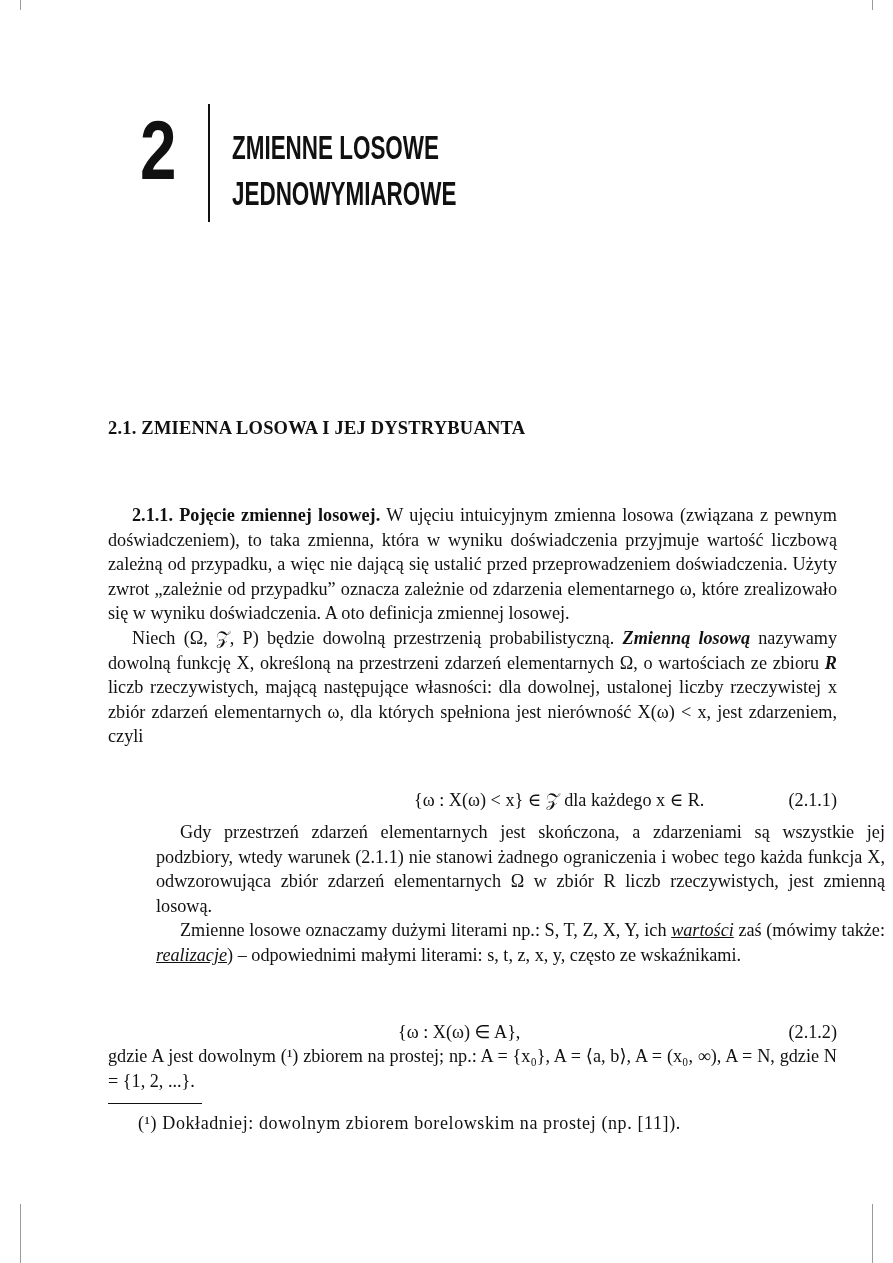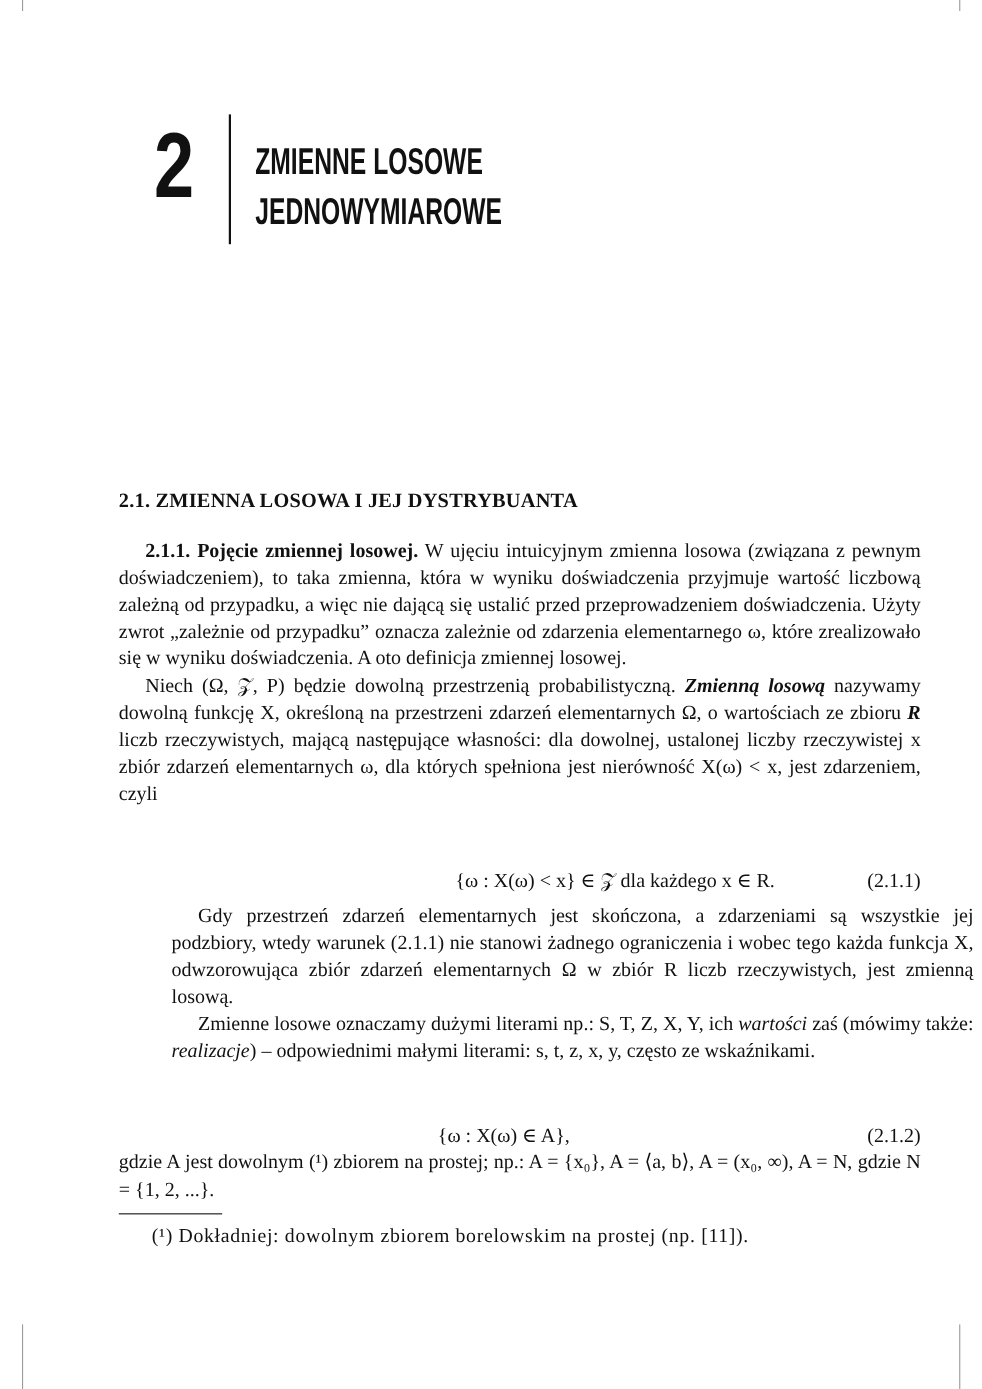--- a/index.html
+++ b/index.html
@@ -5,26 +5,26 @@
   html, body { margin: 0; padding: 0; background: #ffffff; }
   body { width: 893px; height: 1263px; position: relative; overflow: hidden;
          font-family: "Liberation Serif", "DejaVu Serif", serif; color: #111; }
   .crop { position: absolute; width: 1px; background: #9a9a9a; }
   .chapter-num { position: absolute; left: 140px; top: 108px; font-family: "Liberation Sans", sans-serif;
                  font-weight: bold; font-size: 84px; line-height: 84px; transform: scaleX(0.78); transform-origin: left top; letter-spacing: -2px; }
   .chapter-bar { position: absolute; left: 208px; top: 104px; width: 2px; height: 118px; background: #111; }
   .chapter-title { position: absolute; left: 232px; top: 124px; font-family: "Liberation Sans", sans-serif;
                    font-weight: bold; font-size: 34px; line-height: 46px; transform: scaleX(0.66); transform-origin: left top;
                    letter-spacing: 0px; white-space: nowrap; }
-  .section-title { position: absolute; left: 108px; top: 446px; font-weight: bold; font-size: 18.5px; letter-spacing: 0.2px; white-space: nowrap; }
+  .section-title { position: absolute; left: 108px; top: 418px; font-weight: bold; font-size: 18.5px; letter-spacing: 0.2px; white-space: nowrap; }
   .text { position: absolute; left: 108px; width: 729px; font-size: 18.2px; line-height: 24.6px; text-align: justify; }
   .text p { margin: 0; text-indent: 24px; }
   .text p.noind { text-indent: 0; }
   .b { font-weight: bold; }
-  .i { font-style: italic; }
+  .i { font-style: italic; text-decoration: underline; }
   .bi { font-weight: bold; font-style: italic; }
   .formula { position: absolute; left: 108px; width: 729px; font-size: 18.2px; line-height: 24px; }
   .formula .f { position: absolute; white-space: nowrap; }
   .formula .num { position: absolute; right: 0; white-space: nowrap; }
   .fn-rule { position: absolute; left: 108px; top: 1103px; width: 94px; height: 1px; background: #111; }
   .footnote { position: absolute; left: 138px; top: 1113px; font-size: 18px; letter-spacing: 0.6px; white-space: nowrap; }
 </style>
 </head>
 <body>
 
@@ -35,40 +35,40 @@
 
 <div class="chapter-num">2</div>
 <div class="chapter-bar"></div>
 <div class="chapter-title">
   <div>ZMIENNE LOSOWE</div>
   <div>JEDNOWYMIAROWE</div>
 </div>
 
 <div class="section-title">2.1. ZMIENNA LOSOWA I JEJ DYSTRYBUANTA</div>
 
-<div class="text" style="top:488px;">
+<div class="text" style="top:503px;">
   <p><span class="b">2.1.1. Pojęcie zmiennej losowej.</span><span> W ujęciu intuicyjnym zmienna losowa (związana z pewnym doświadczeniem), to taka zmienna, która w wyniku doświadczenia przyjmuje wartość liczbową zależną od przypadku, a więc nie dającą się ustalić przed przeprowadzeniem doświadczenia. Użyty zwrot „zależnie od przypadku” oznacza zależnie od zdarzenia elementarnego ω, które zrealizowało się w wyniku doświadczenia. A oto definicja zmiennej losowej.</span></p>
   <p><span>Niech (Ω, 𝒵, P) będzie dowolną przestrzenią probabilistyczną. </span><span class="bi">Zmienną losową</span><span> nazywamy dowolną funkcję X, określoną na przestrzeni zdarzeń elementarnych Ω, o wartościach ze zbioru </span><span class="bi">R</span><span> liczb rzeczywistych, mającą następujące własności: dla dowolnej, ustalonej liczby rzeczywistej x zbiór zdarzeń elementarnych ω, dla których spełniona jest nierówność X(ω) &lt; x, jest zdarzeniem, czyli</span></p>
 </div>
 
 <div class="formula" style="top:788px;">
   <span class="f" style="left:306px;">{ω : X(ω) &lt; x} ∈ 𝒵 dla każdego x ∈ R.</span>
   <span class="num">(2.1.1)</span>
 </div>
 
 <div class="text" style="top:820px;margin-left:48px;">
   <p>Gdy przestrzeń zdarzeń elementarnych jest skończona, a zdarzeniami są wszystkie jej podzbiory, wtedy warunek (2.1.1) nie stanowi żadnego ograniczenia i wobec tego każda funkcja X, odwzorowująca zbiór zdarzeń elementarnych Ω w zbiór R liczb rzeczywistych, jest zmienną losową.</p>
   <p><span>Zmienne losowe oznaczamy dużymi literami np.: S, T, Z, X, Y, ich </span><span class="i">wartości</span><span> zaś (mówimy także: </span><span class="i">realizacje</span><span>) – odpowiednimi małymi literami: s, t, z, x, y, często ze wskaźnikami.</span></p>
 </div>
 
 <div class="text" style="top:962px;">
 </div>
 
 <div class="formula" style="top:1020px;">
-  <span class="f" style="left:290px;">{ω : X(ω) ∈ A},</span>
+  <span class="f" style="left:290px;font-family:Liberation Serif, serif;">{ω : X(ω) ∈ A},</span>
   <span class="num">(2.1.2)</span>
 </div>
 
 <div class="text" style="top:1044px;">
   <p class="noind">gdzie A jest dowolnym (¹) zbiorem na prostej; np.: A = {x₀}, A = ⟨a, b⟩, A = (x₀, ∞), A = N, gdzie N = {1, 2, ...}.</p>
 </div>
 
 <div class="fn-rule"></div>
 <div class="footnote">(¹) Dokładniej: dowolnym zbiorem borelowskim na prostej (np. [11]).</div>
 

